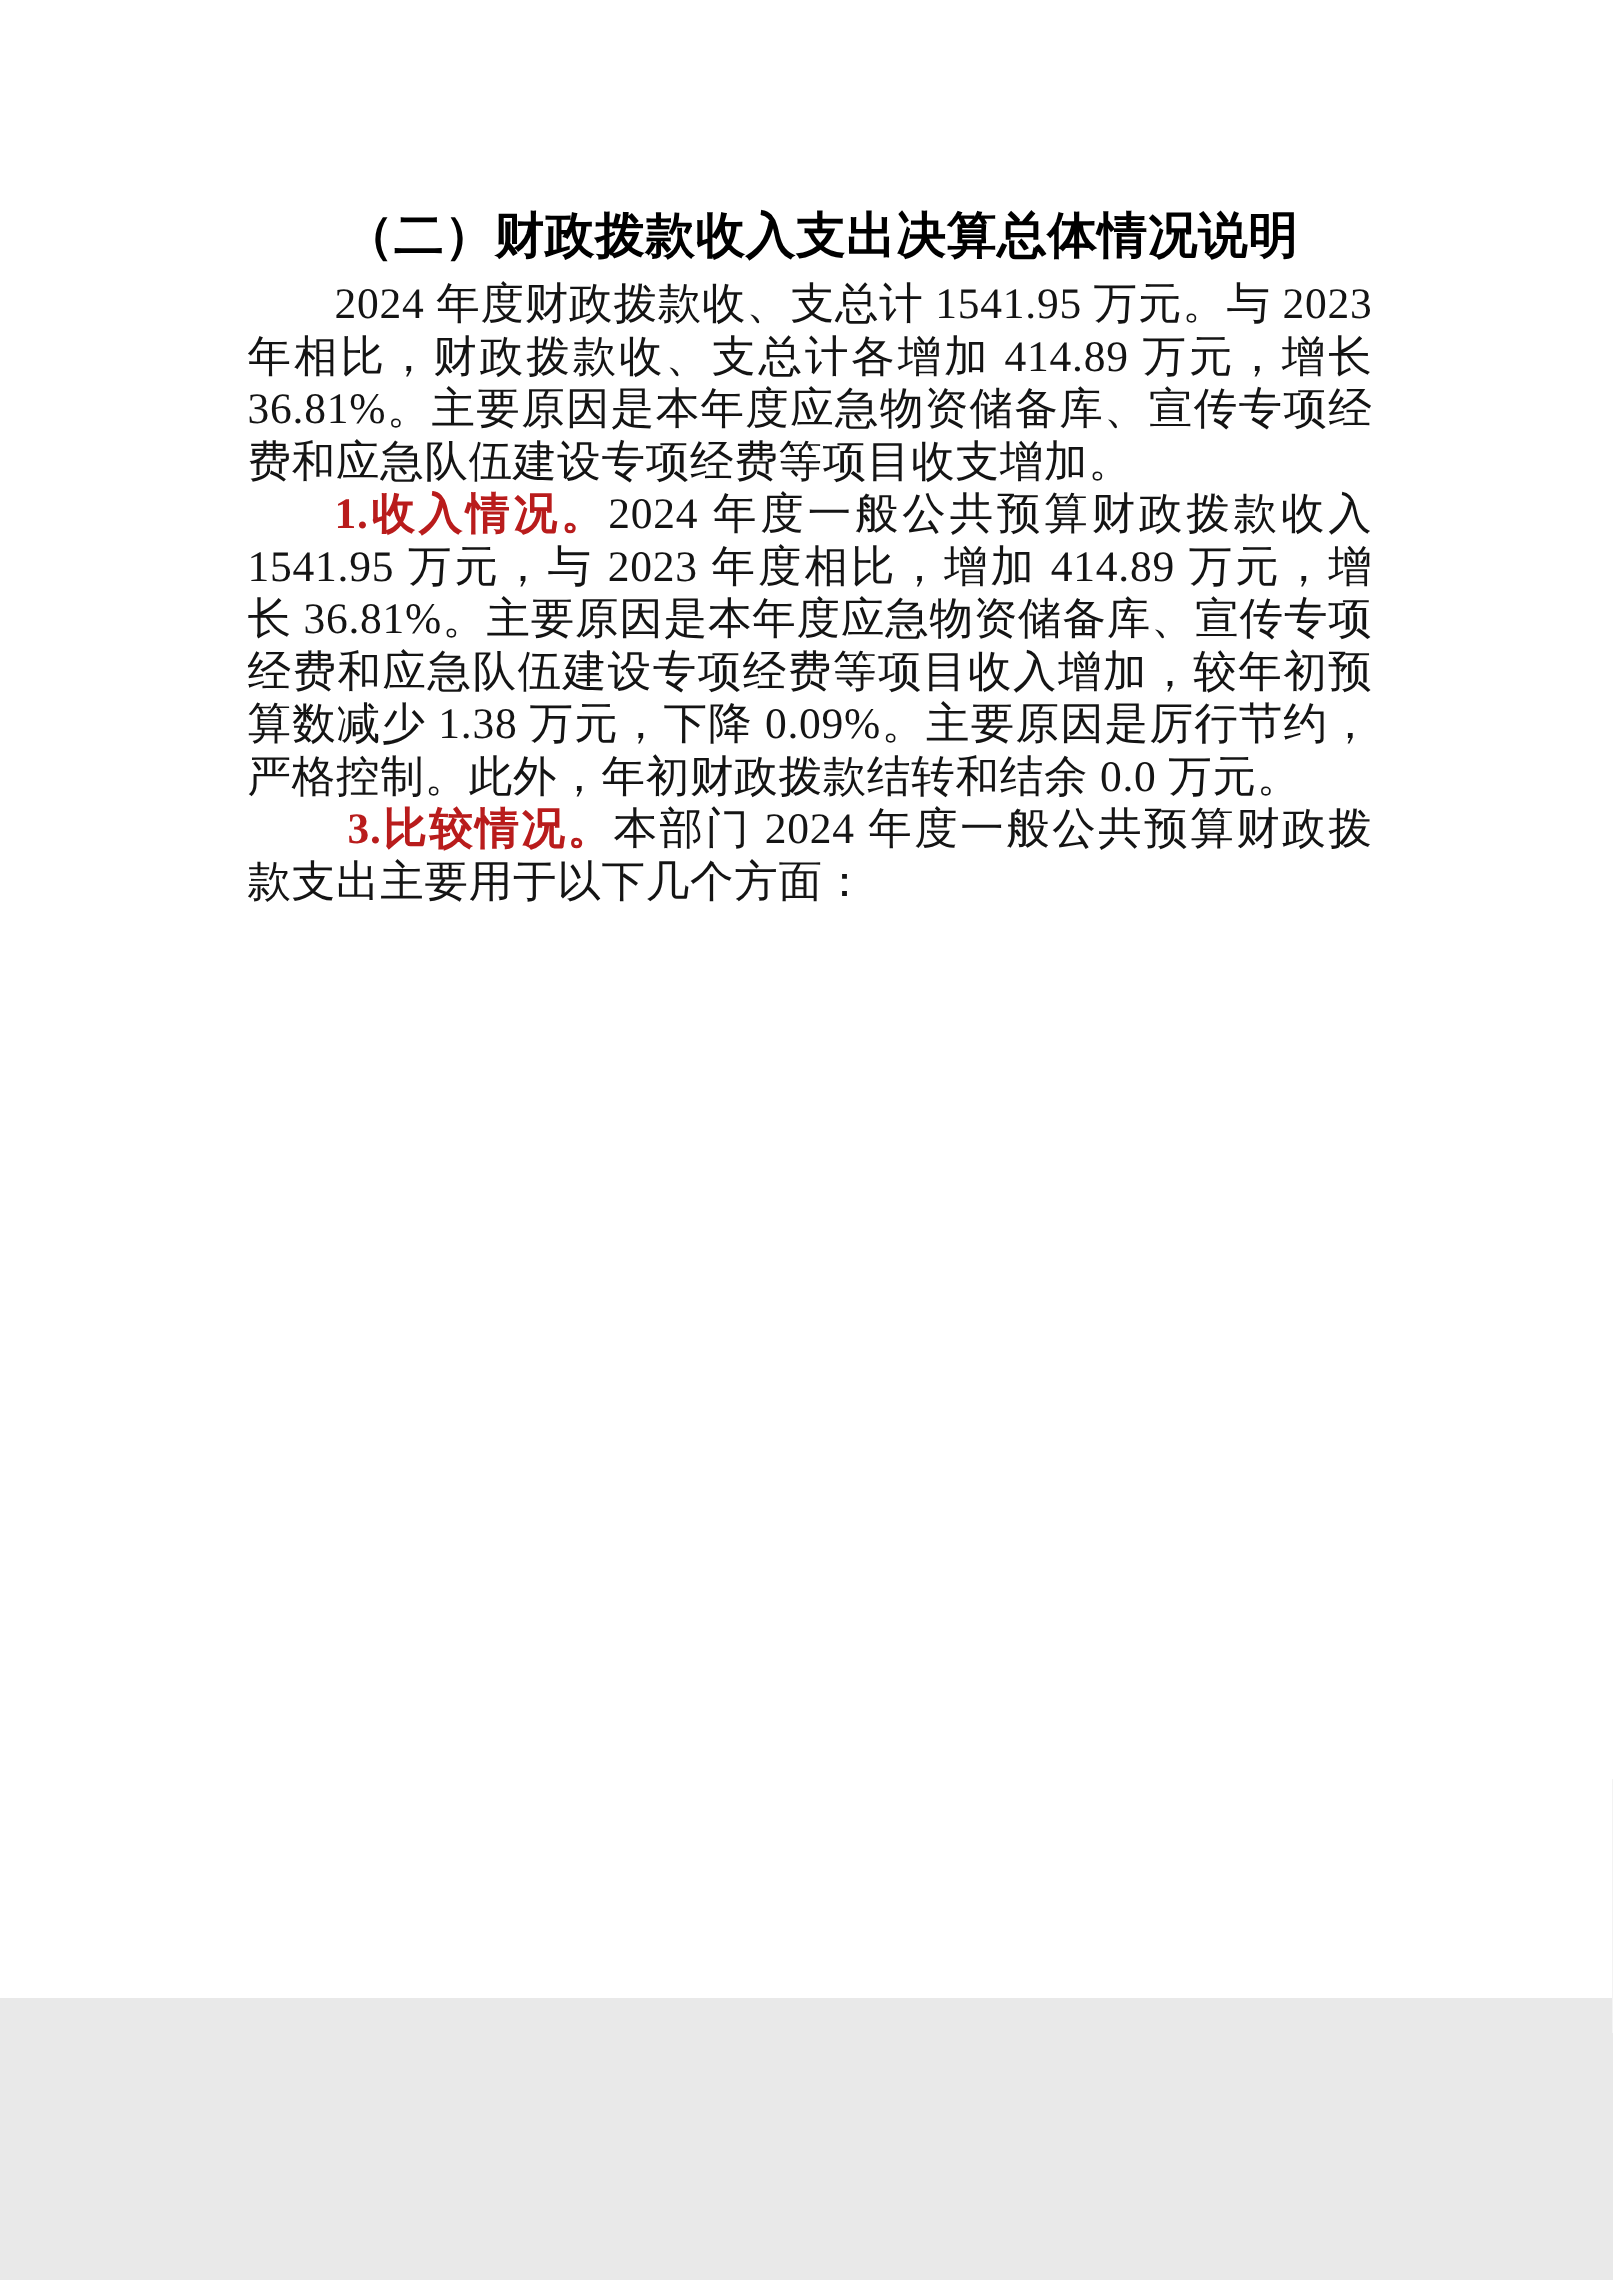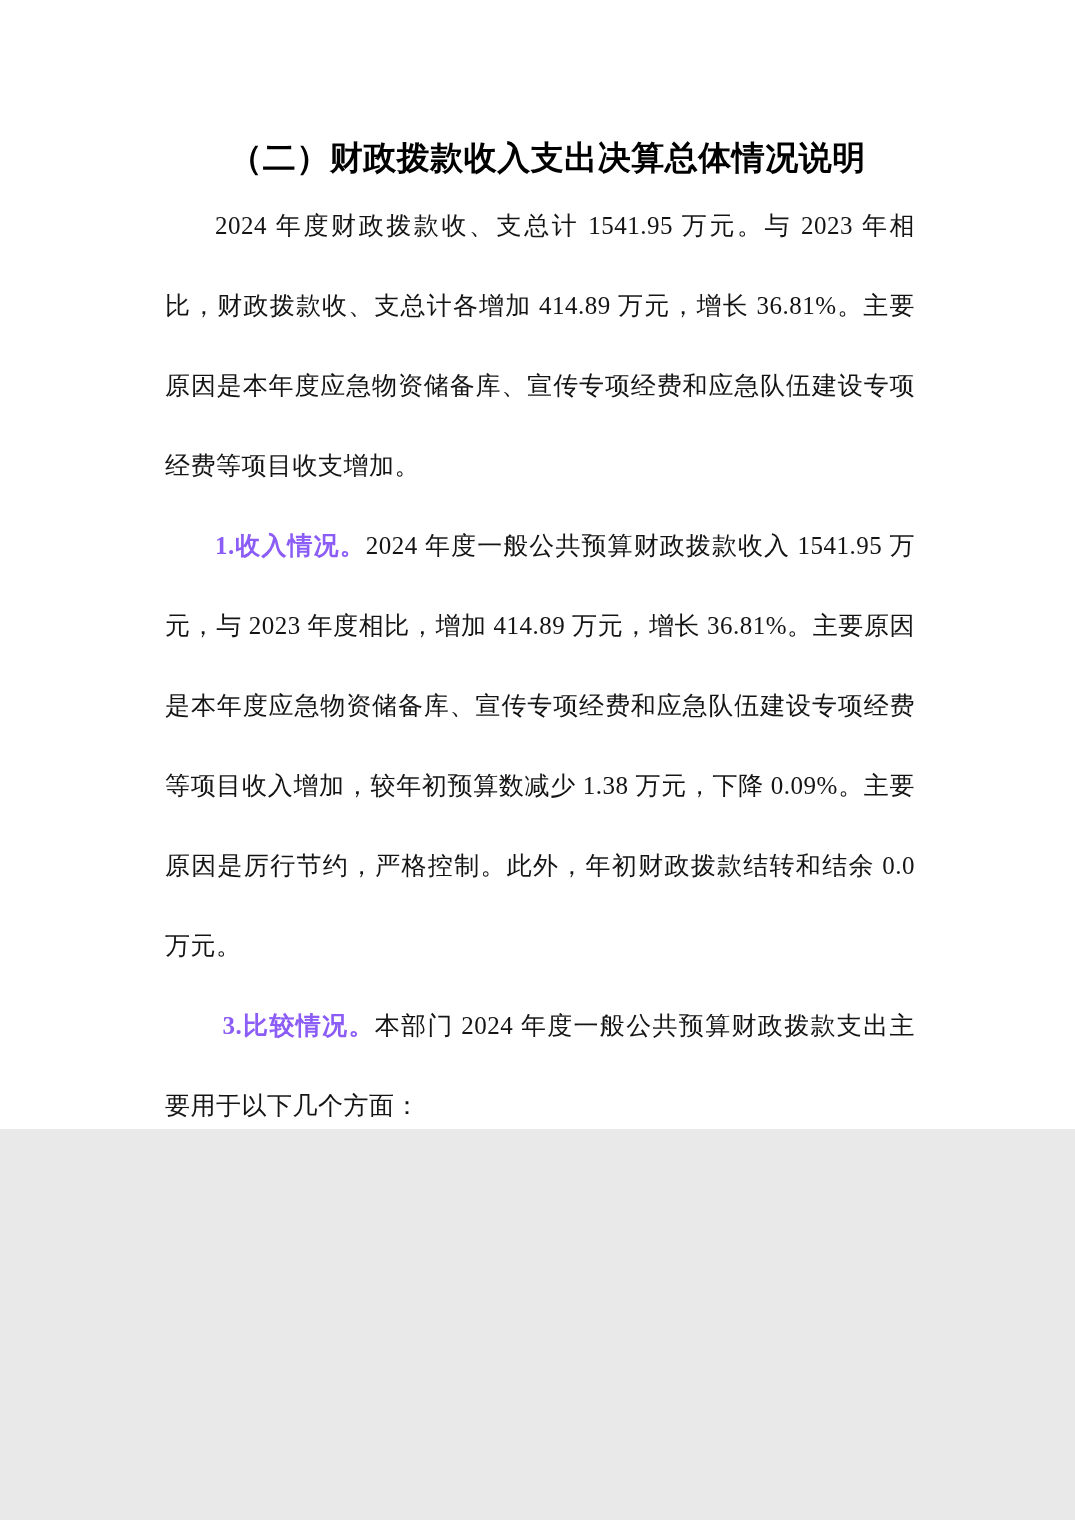--- a/index.html
+++ b/index.html
@@ -1,19 +1,19 @@
 <!DOCTYPE html>
 <html lang="zh"><head>
 <meta charset="utf-8">
 <style>
   * { margin: 0; padding: 0; box-sizing: border-box; }
   html, body { background: #e9e9e9; }
   .page {
     width: 1075px;
-    height: 1129px;
+    height: 1332px;
     margin: 0 auto;
     background: #ffffff;
     position: relative;
     color: #111;
     font-family: "Liberation Serif", "DejaVu Serif", serif;
     overflow: hidden;
   }
   .content {
     position: absolute;
     left: 165px;
@@ -23,31 +23,31 @@
   .heading {
     font-size: 33px;
     font-weight: bold;
     line-height: 56px;
     text-indent: 1.95em;
     letter-spacing: 0.5px;
     color: #000;
     white-space: nowrap;
   }
   .para {
-    font-size: 25px;
-    line-height: 80px;
+    font-size: 29px;
+    line-height: 35px;
     text-indent: 2em;
     text-align: justify;
     letter-spacing: 0.5px;
     color: #141414;
   }
   .para.alt-indent { text-indent: 2.3em; }
   .run-label {
     font-weight: bold;
-    color: #8b5cf6;
+    color: #b91c1c;
   }
   .page-footer {
     position: absolute;
     left: 0;
     right: 0;
     top: 1396px;
     text-align: center;
   }
   .page-number {
     font-size: 25px;

